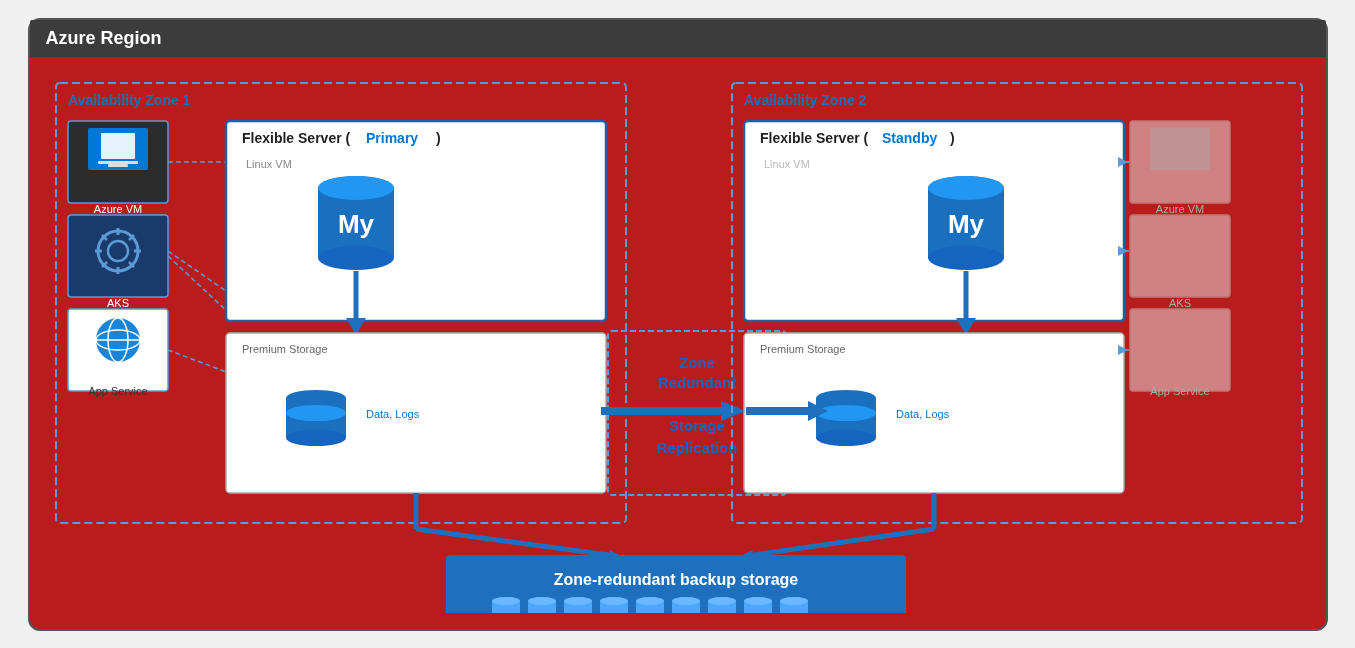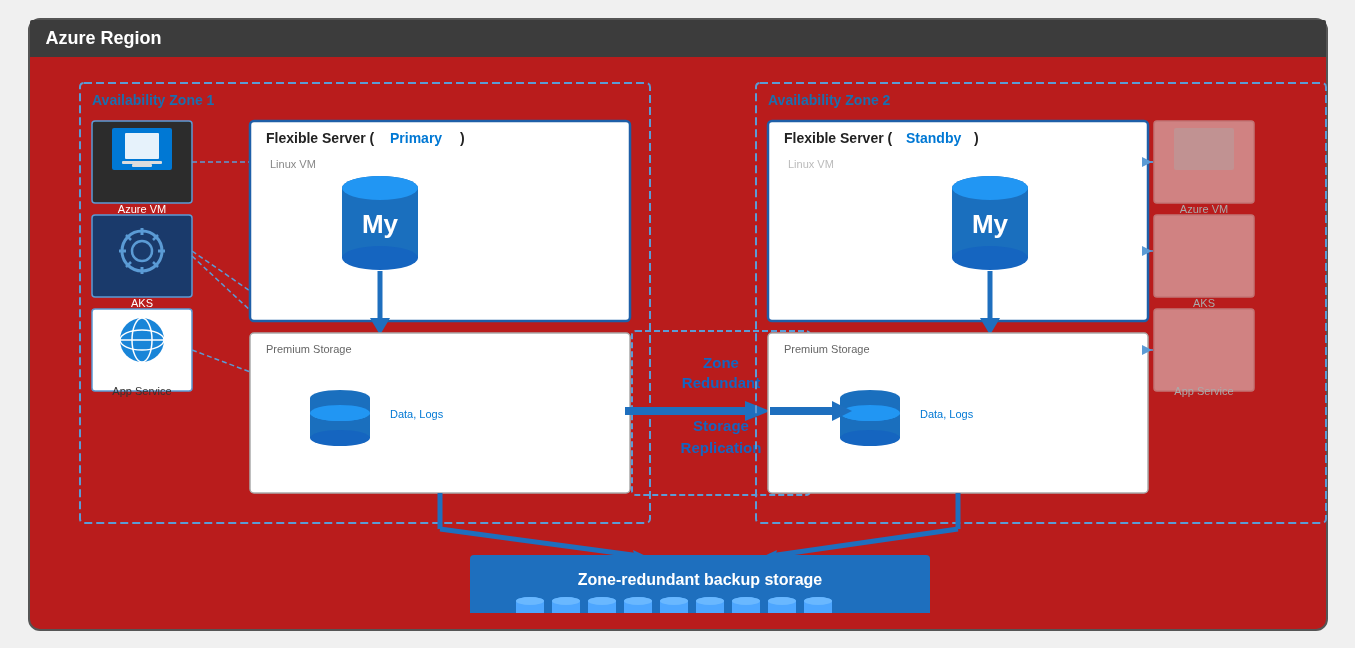--- a/index.html
+++ b/index.html
@@ -29,21 +29,20 @@
       font-weight: 600;
       padding: 8px 16px;
       border-radius: 2px 2px 0 0;
     }
 
     .azure-region-content {
       padding: 16px;
       display: flex;
       flex-direction: column;
       gap: 0;
-      margin-left: 24px;
     }
   </style>
 </head>
 <body>
 
 <div class="azure-region">
 
   <div class="azure-region-header">
     <span>Azure Region</span>
   </div>

